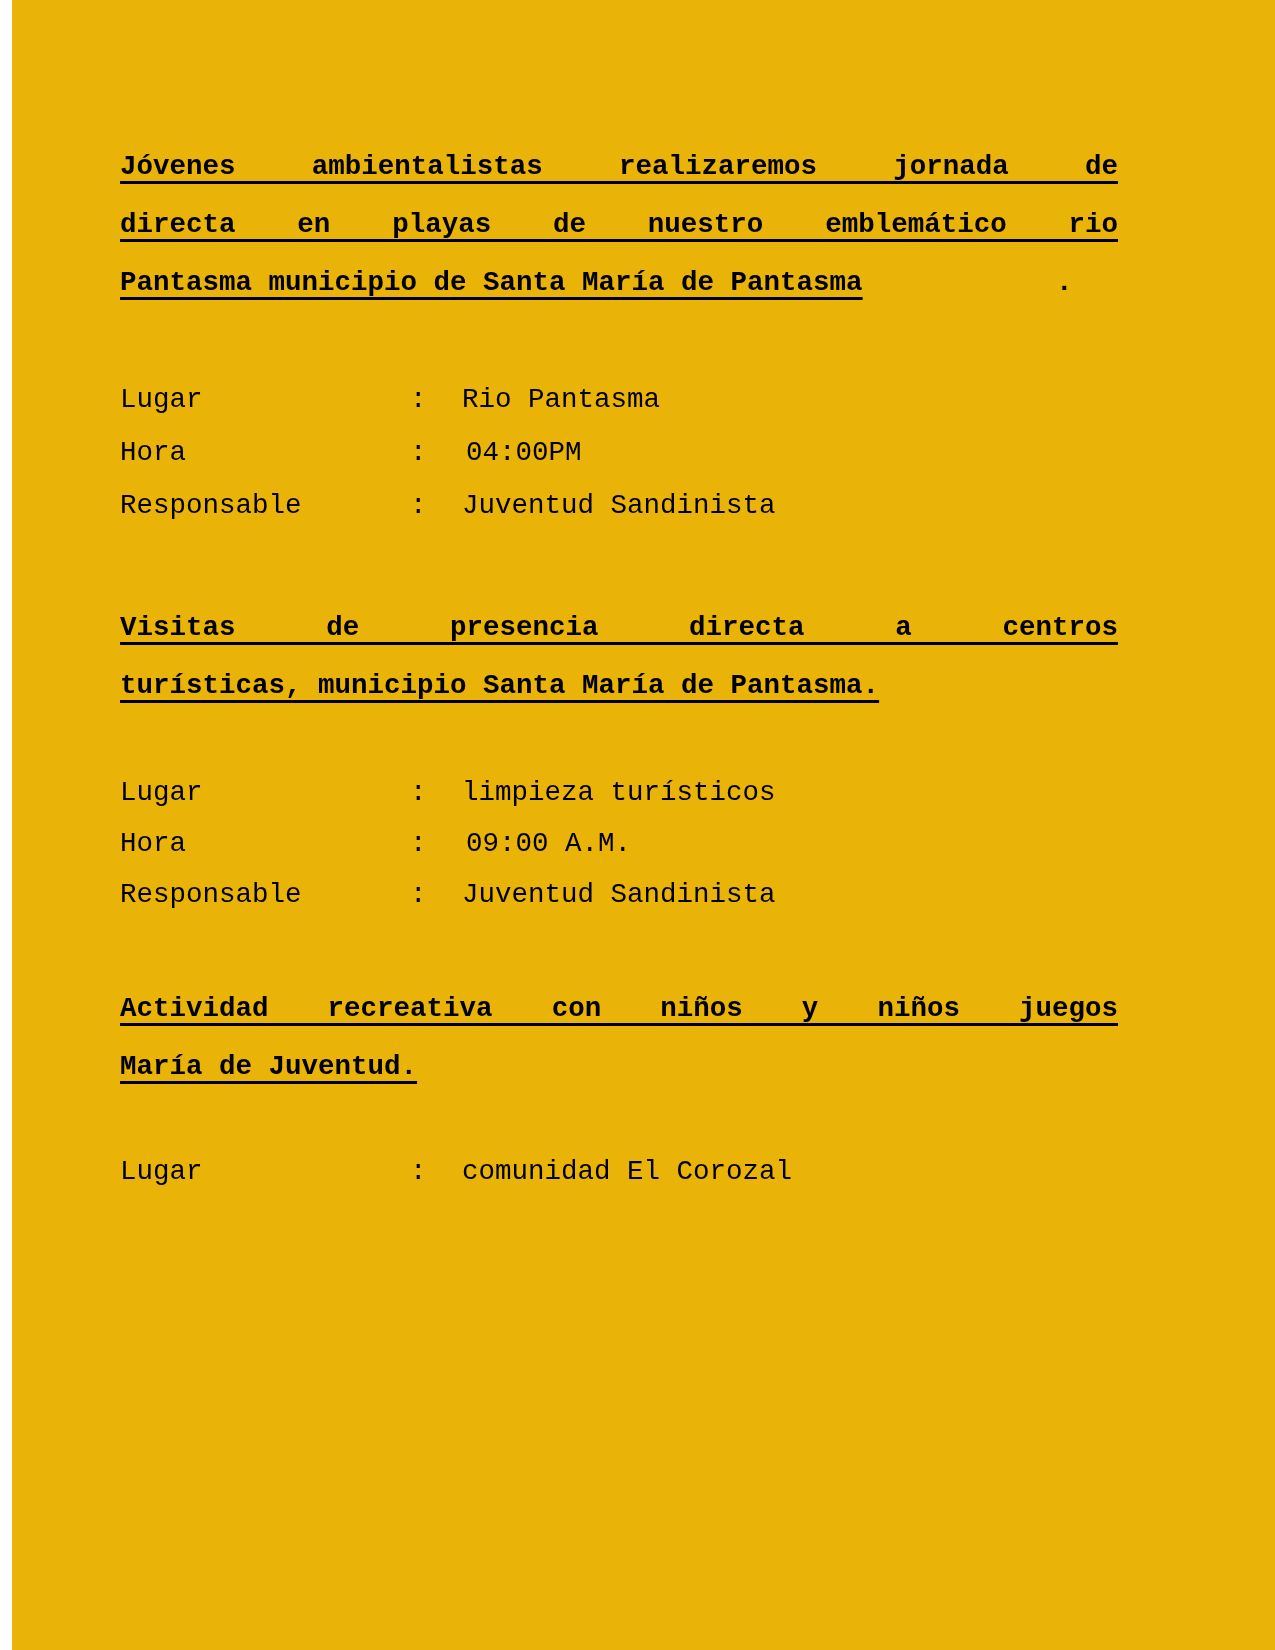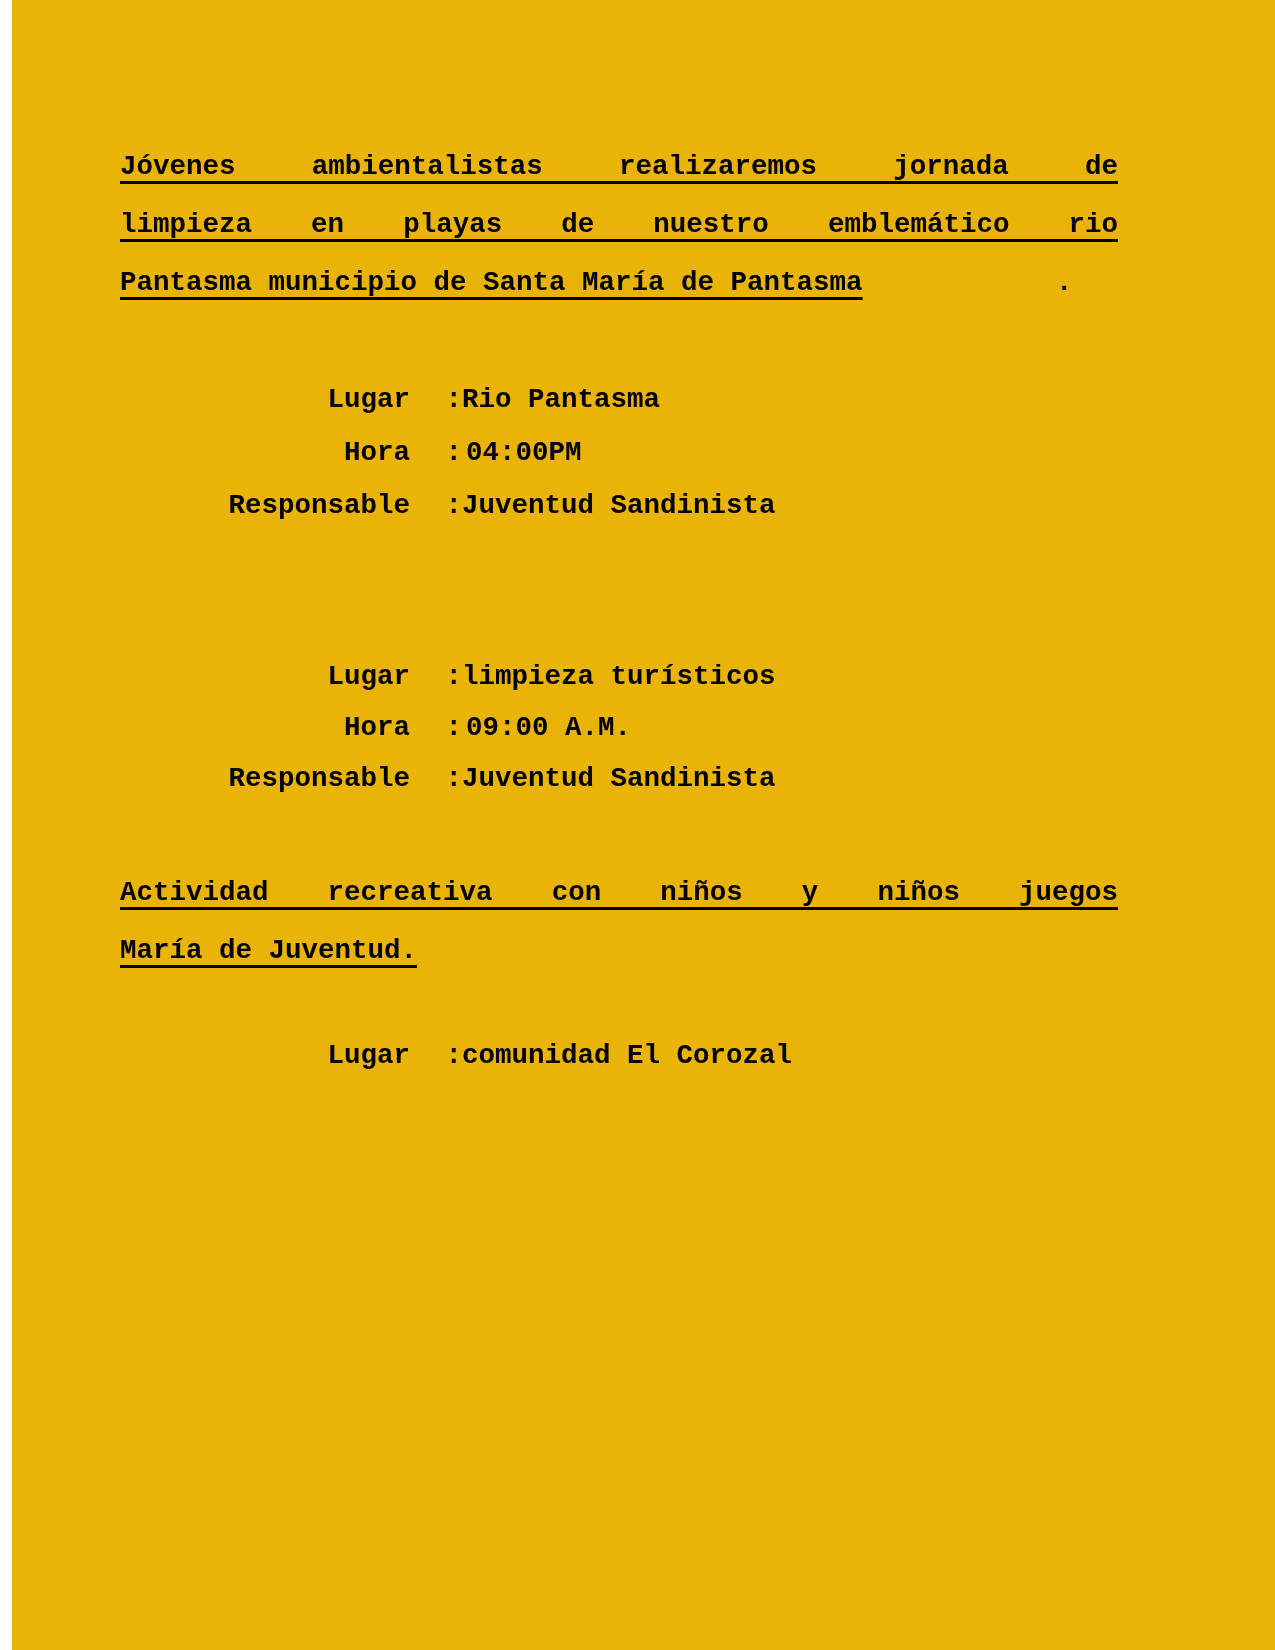--- a/index.html
+++ b/index.html
@@ -54,23 +54,22 @@
   }
 
   
   .detail-block {
     margin: 0;
   }
   .detail-row {
     display: flex;
     align-items: baseline;
     font-size: 27.5px;
-    font-weight: bold;
+    font-weight: normal;
     white-space: pre;
-    text-align: right;
   }
   .detail-row .label {
     display: inline-block;
     width: 290px;
     flex: 0 0 290px;
   }
   .detail-row .colon {
     display: inline-block;
     width: 52px;
     flex: 0 0 52px;
@@ -86,21 +85,21 @@
   .gap-after-heading-3 { height: 58px; }
 </style>
 </head>
 <body>
 
 <div class="page">
   <div class="content">
 
     <div class="heading">
       <span class="ul-line">Jóvenes ambientalistas realizaremos jornada de</span>
-      <span class="ul-line">limpieza en playas de nuestro emblemático rio</span>
+      <span class="ul-line">directa en playas de nuestro emblemático rio</span>
       <span class="ul-line last"><span>Pantasma municipio de Santa María de Pantasma</span></span>
     </div>
     <div style="position:relative; margin-top:-58px; height:58px;">
       <span style="position:absolute; left:936px; top:0; font-size:27.5px; font-weight:bold; line-height:58px;" class="tail">.</span>
     </div>
 
     <div class="gap-after-heading-1"></div>
 
     <div class="detail-block">
       <div class="detail-row">
@@ -115,20 +114,24 @@
       </div>
       <div class="detail-row" style="margin-top:22px;">
         <span class="label">Responsable</span>
         <span class="colon">:</span>
         <span class="value">Juventud Sandinista</span>
       </div>
     </div>
 
     <div class="gap-after-block1" style="height:78px;"></div>
 
+    <div class="heading">
+      <span class="ul-line">Visitas de presencia directa a centros</span>
+      <span class="ul-line last">turísticas, municipio Santa María de Pantasma.</span>
+    </div>
 
     <div class="gap-after-heading-2" style="height:62px;"></div>
 
     <div class="detail-block">
       <div class="detail-row">
         <span class="label">Lugar</span>
         <span class="colon">:</span>
         <span class="value">limpieza turísticos</span>
       </div>
       <div class="detail-row" style="margin-top:20px;">

